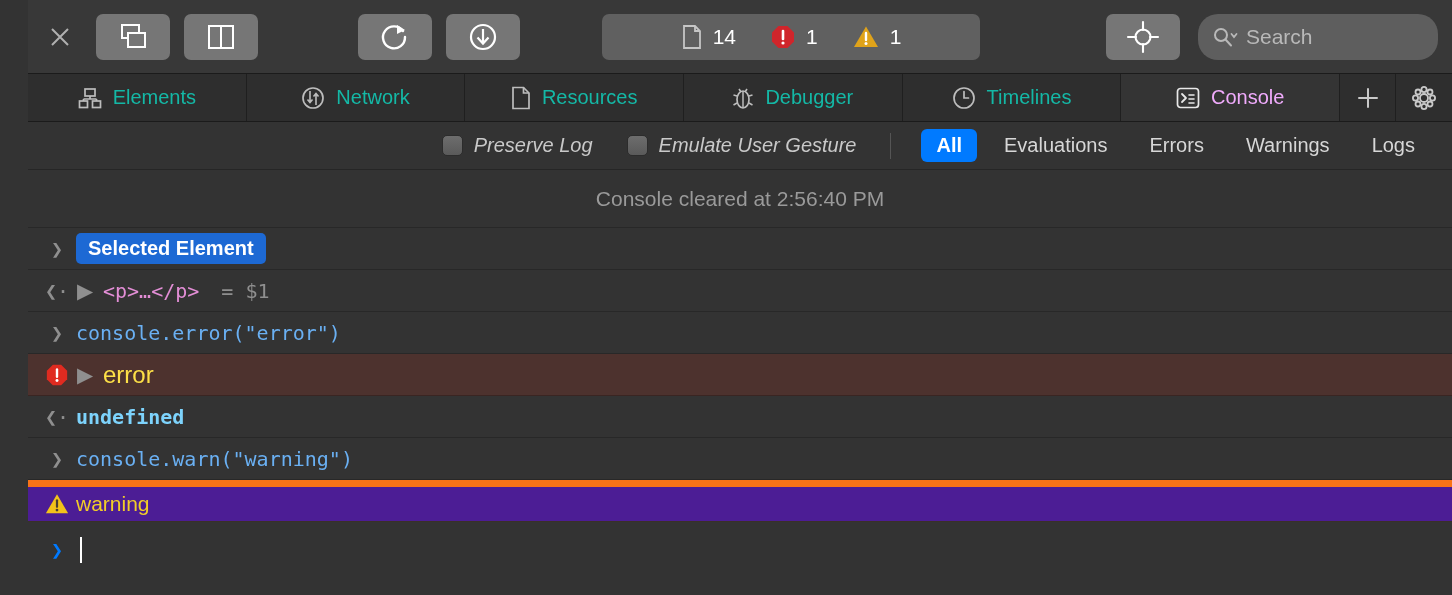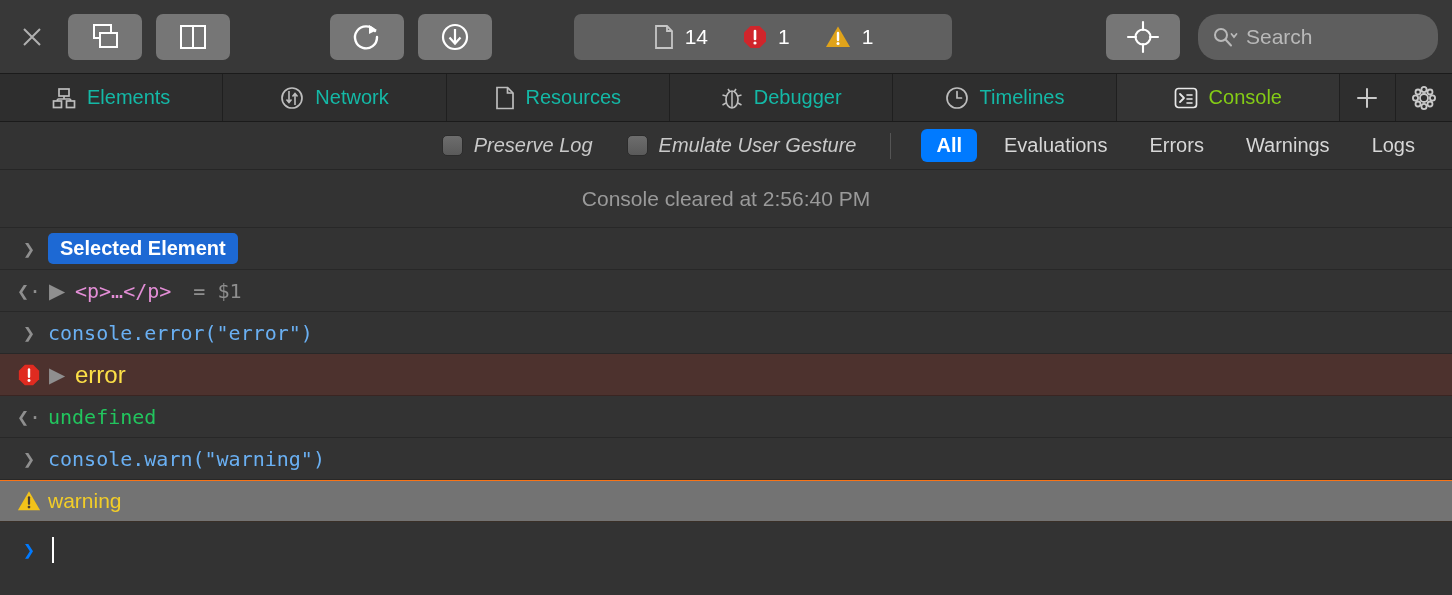--- a/index.html
+++ b/index.html
@@ -3,21 +3,21 @@
 <meta charset="utf-8">
 <style>
   * { box-sizing: border-box; margin: 0; padding: 0; }
   html, body {
     width: 1452px; height: 595px;
     background: #1e1e1e;
     font-family: "Liberation Sans", sans-serif;
     overflow: hidden;
     -webkit-font-smoothing: antialiased;
   }
-  .inspector { width: 1452px; height: 595px; display: flex; flex-direction: column; background: #333333; }
+  .inspector { width: 1452px; height: 595px; display: flex; flex-direction: column; background: #333333; padding-left: 28px; }
 
   
   .toolbar {
     height: 74px; flex: 0 0 74px;
     background: #383838;
     border-bottom: 1px solid #1b1b1b;
     display: flex; align-items: center;
     position: relative;
   }
   .tb-close {
@@ -61,21 +61,21 @@
     border-bottom: 1px solid #1b1b1b;
     display: flex; align-items: stretch;
   }
   .tab {
     flex: 1 1 0;
     display: flex; align-items: center; justify-content: center; gap: 11px;
     border-right: 1px solid #1f1f1f;
     color: #14b8a6; font-size: 20px;
     cursor: pointer;
   }
-  .tab.active { color: #84cc16; background: #343434; text-align: center; }
+  .tab.active { color: #f0abfc; background: #343434; text-align: center; }
   .tab-icon { display: flex; align-items: center; }
   .tab-mini {
     flex: 0 0 56px;
     display: flex; align-items: center; justify-content: center;
     border-right: 1px solid #1f1f1f;
     cursor: pointer;
   }
   .tab-mini:last-child { border-right: none; }
 
   
@@ -131,25 +131,25 @@
     font-size: 20px; font-weight: bold;
     padding: 4px 12px; border-radius: 5px;
     cursor: pointer;
   }
   .mono { font-family: "DejaVu Sans Mono", monospace; font-size: 20px; }
   .tag-pink { color: #e38ed6; }
   .grey-dim { color: #8f8f8f; }
   .input-blue { color: #6ab0f3; }
   .row-error { background: #4d322e; border-bottom: 1px solid #3a2522; }
   .row-error .msg { color: #fde047; font-size: 24px; }
-  .row-warn { background: #737373; border-top: 1px solid #f97316; border-bottom: 1px solid #3a3028; }
+  .row-warn { background: #4c1d95; border-top: 7px solid #f97316; border-bottom: 1px solid #3a3028; }
   .row-warn .msg { color: #f2cd28; font-size: 21px; }
   .row-prompt { background: #333333; min-height: 56px; border-bottom: none; }
   .caret { width: 2px; height: 26px; background: #ffffff; margin-left: 4px; }
-  .undef { color: #22c55e; }
+  .undef { color: #7dd3fc; font-weight: bold; }
 </style>
 </head>
 <body>
 
 <div class="inspector">
 
   <div class="toolbar">
 
     <div class="tb-close">
       <svg width="26" height="26" viewBox="0 0 26 26">

